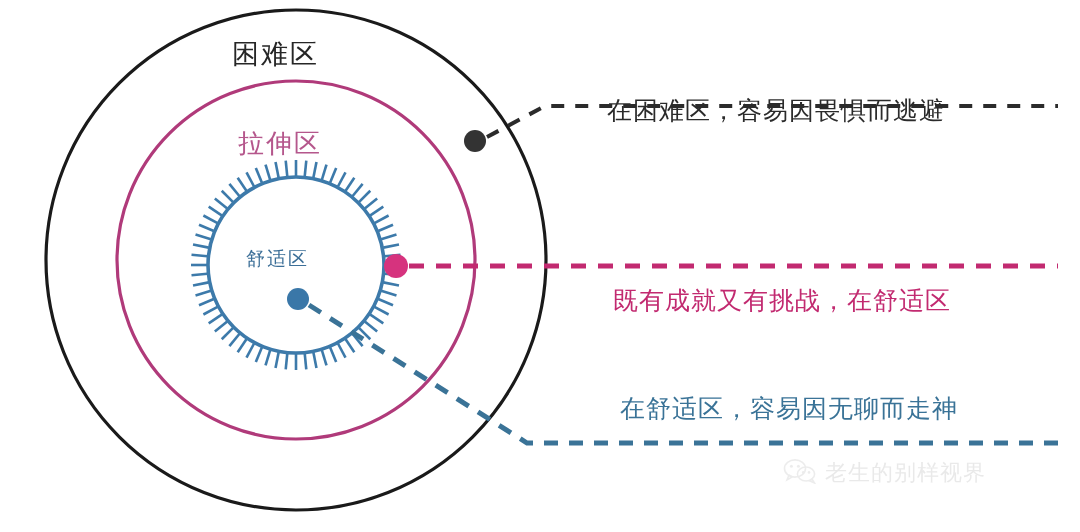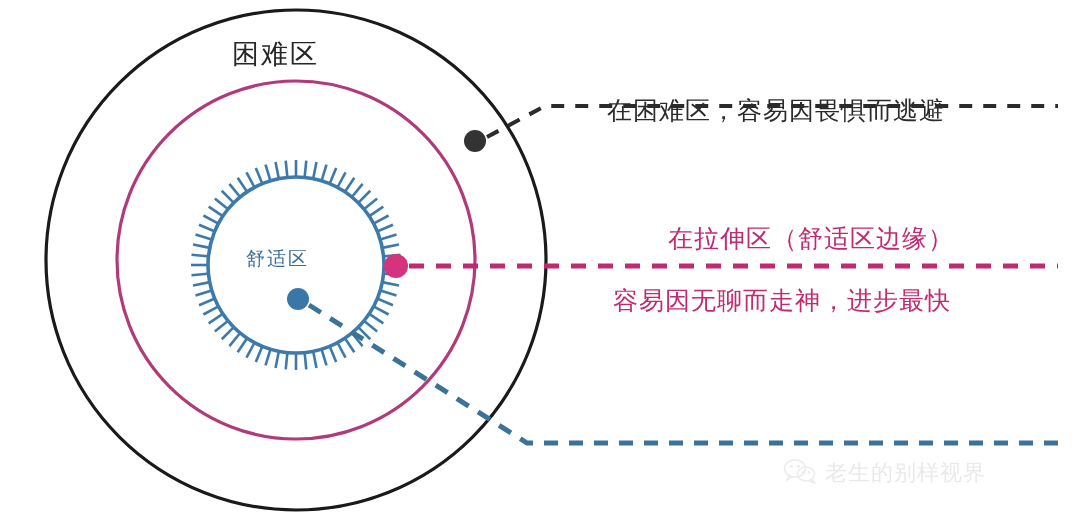--- a/index.html
+++ b/index.html
@@ -200,25 +200,26 @@
       </g>
 
     <g id="markers">
         <circle cx="475" cy="141" r="11" fill="#333333"></circle>
         <circle cx="396" cy="266" r="12" fill="#d6337e"></circle>
         <circle cx="298" cy="299" r="11" fill="#3a77a8"></circle>
       </g>
   </svg>
 
   <div class="zone-label" id="label-hard" style="color: rgb(38, 38, 38);">困难区</div>
+  <div class="zone-label" id="label-stretch" style="color: rgb(181, 87, 140);">拉伸区</div>
   <div class="zone-label" id="label-comfort" style="color: rgb(60, 111, 152);">舒适区</div>
 
   <div class="anno" id="anno-hard-1" style="color: rgb(43, 43, 43); margin-top: 37px;">在困难区，容易因畏惧而逃避</div>
-  <div class="anno" id="anno-stretch-1" style="color: rgb(194, 42, 112);">在拉伸区（舒适区边缘）</div>
-  <div class="anno" id="anno-stretch-2" style="color: rgb(194, 42, 112);">容易因无聊而走神，进步最快</div>
+  <div class="anno" id="anno-stretch-2" style="color: rgb(194, 42, 112);">既有成就又有挑战，在舒适区</div>
+  <div class="anno" id="anno-comfort-1" style="color: rgb(58, 115, 151);">在舒适区，容易因无聊而走神</div>
 
   <div id="watermark-wechat">
     <span>
       <svg width="34" height="26" viewBox="0 0 34 26">
         <ellipse cx="12" cy="10.5" rx="10.5" ry="8.6" fill="none" stroke="#dedede" stroke-width="1.6"></ellipse>
         <path d="M 6 17 L 4 22 L 9.5 18.8 Z" fill="none" stroke="#dedede" stroke-width="1.6"></path>
         <circle cx="8.4" cy="8.2" r="1.5" fill="#dedede"></circle>
         <circle cx="15.4" cy="8.2" r="1.5" fill="#dedede"></circle>
         <ellipse cx="23" cy="16" rx="8.6" ry="7" fill="none" stroke="#dedede" stroke-width="1.6"></ellipse>
         <path d="M 29 21 L 31.5 25 L 26.5 22.8 Z" fill="none" stroke="#dedede" stroke-width="1.6"></path>

